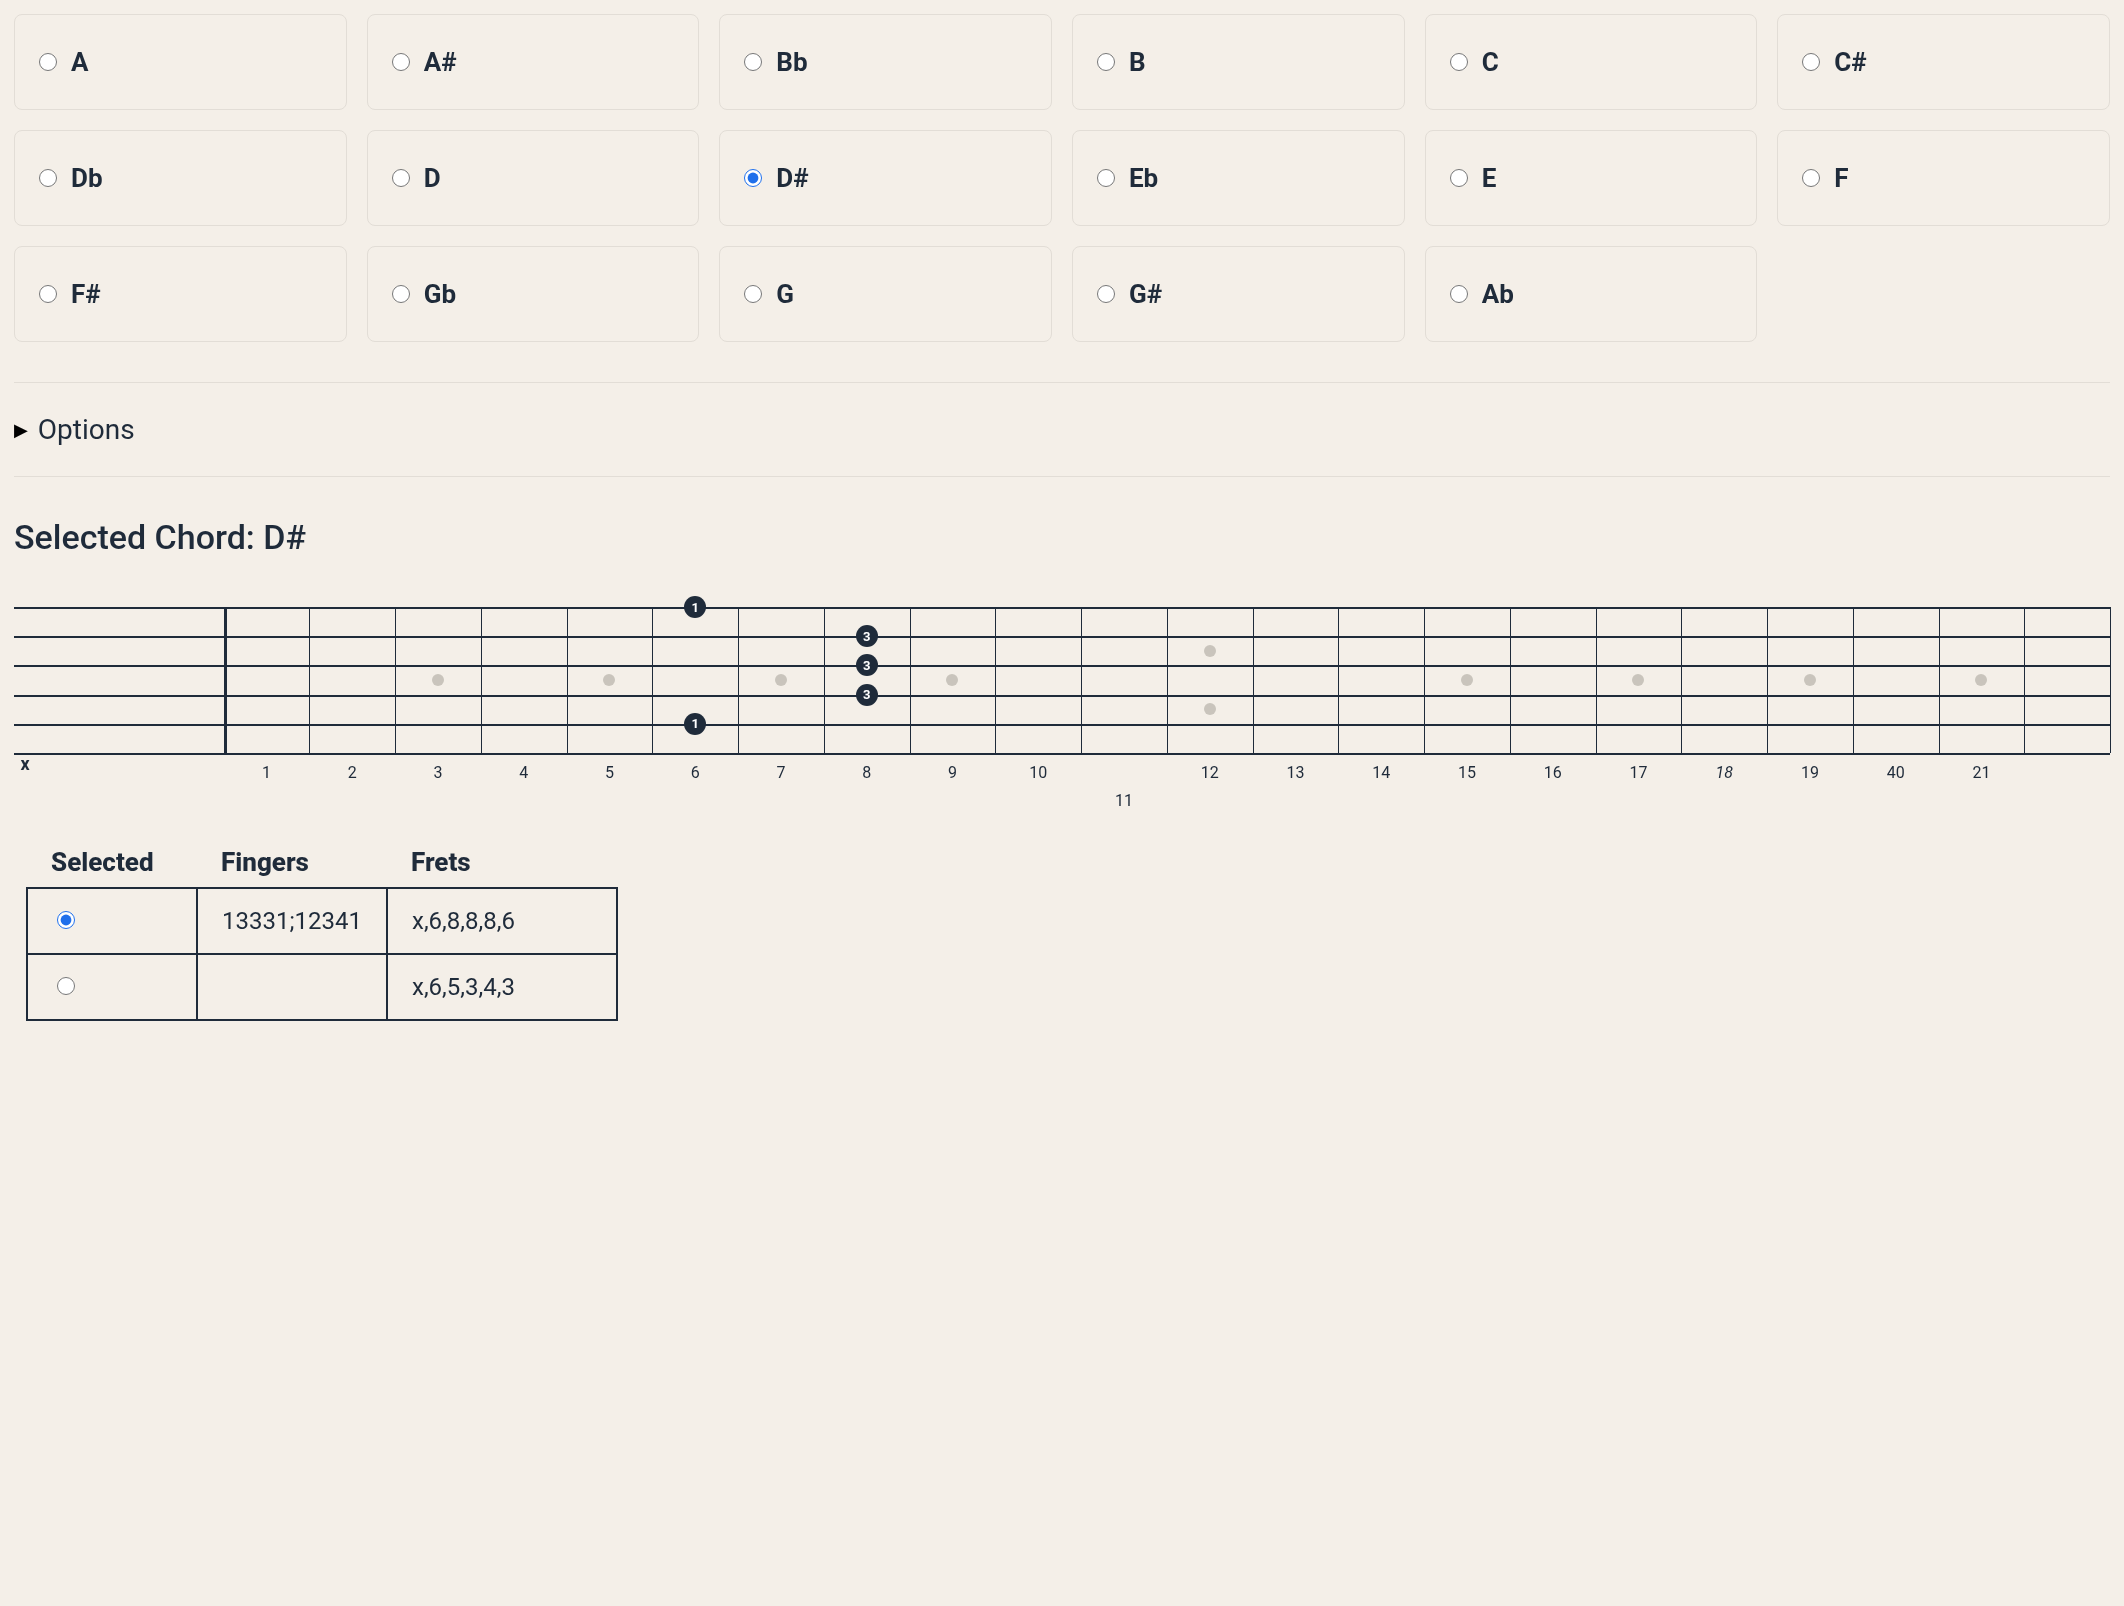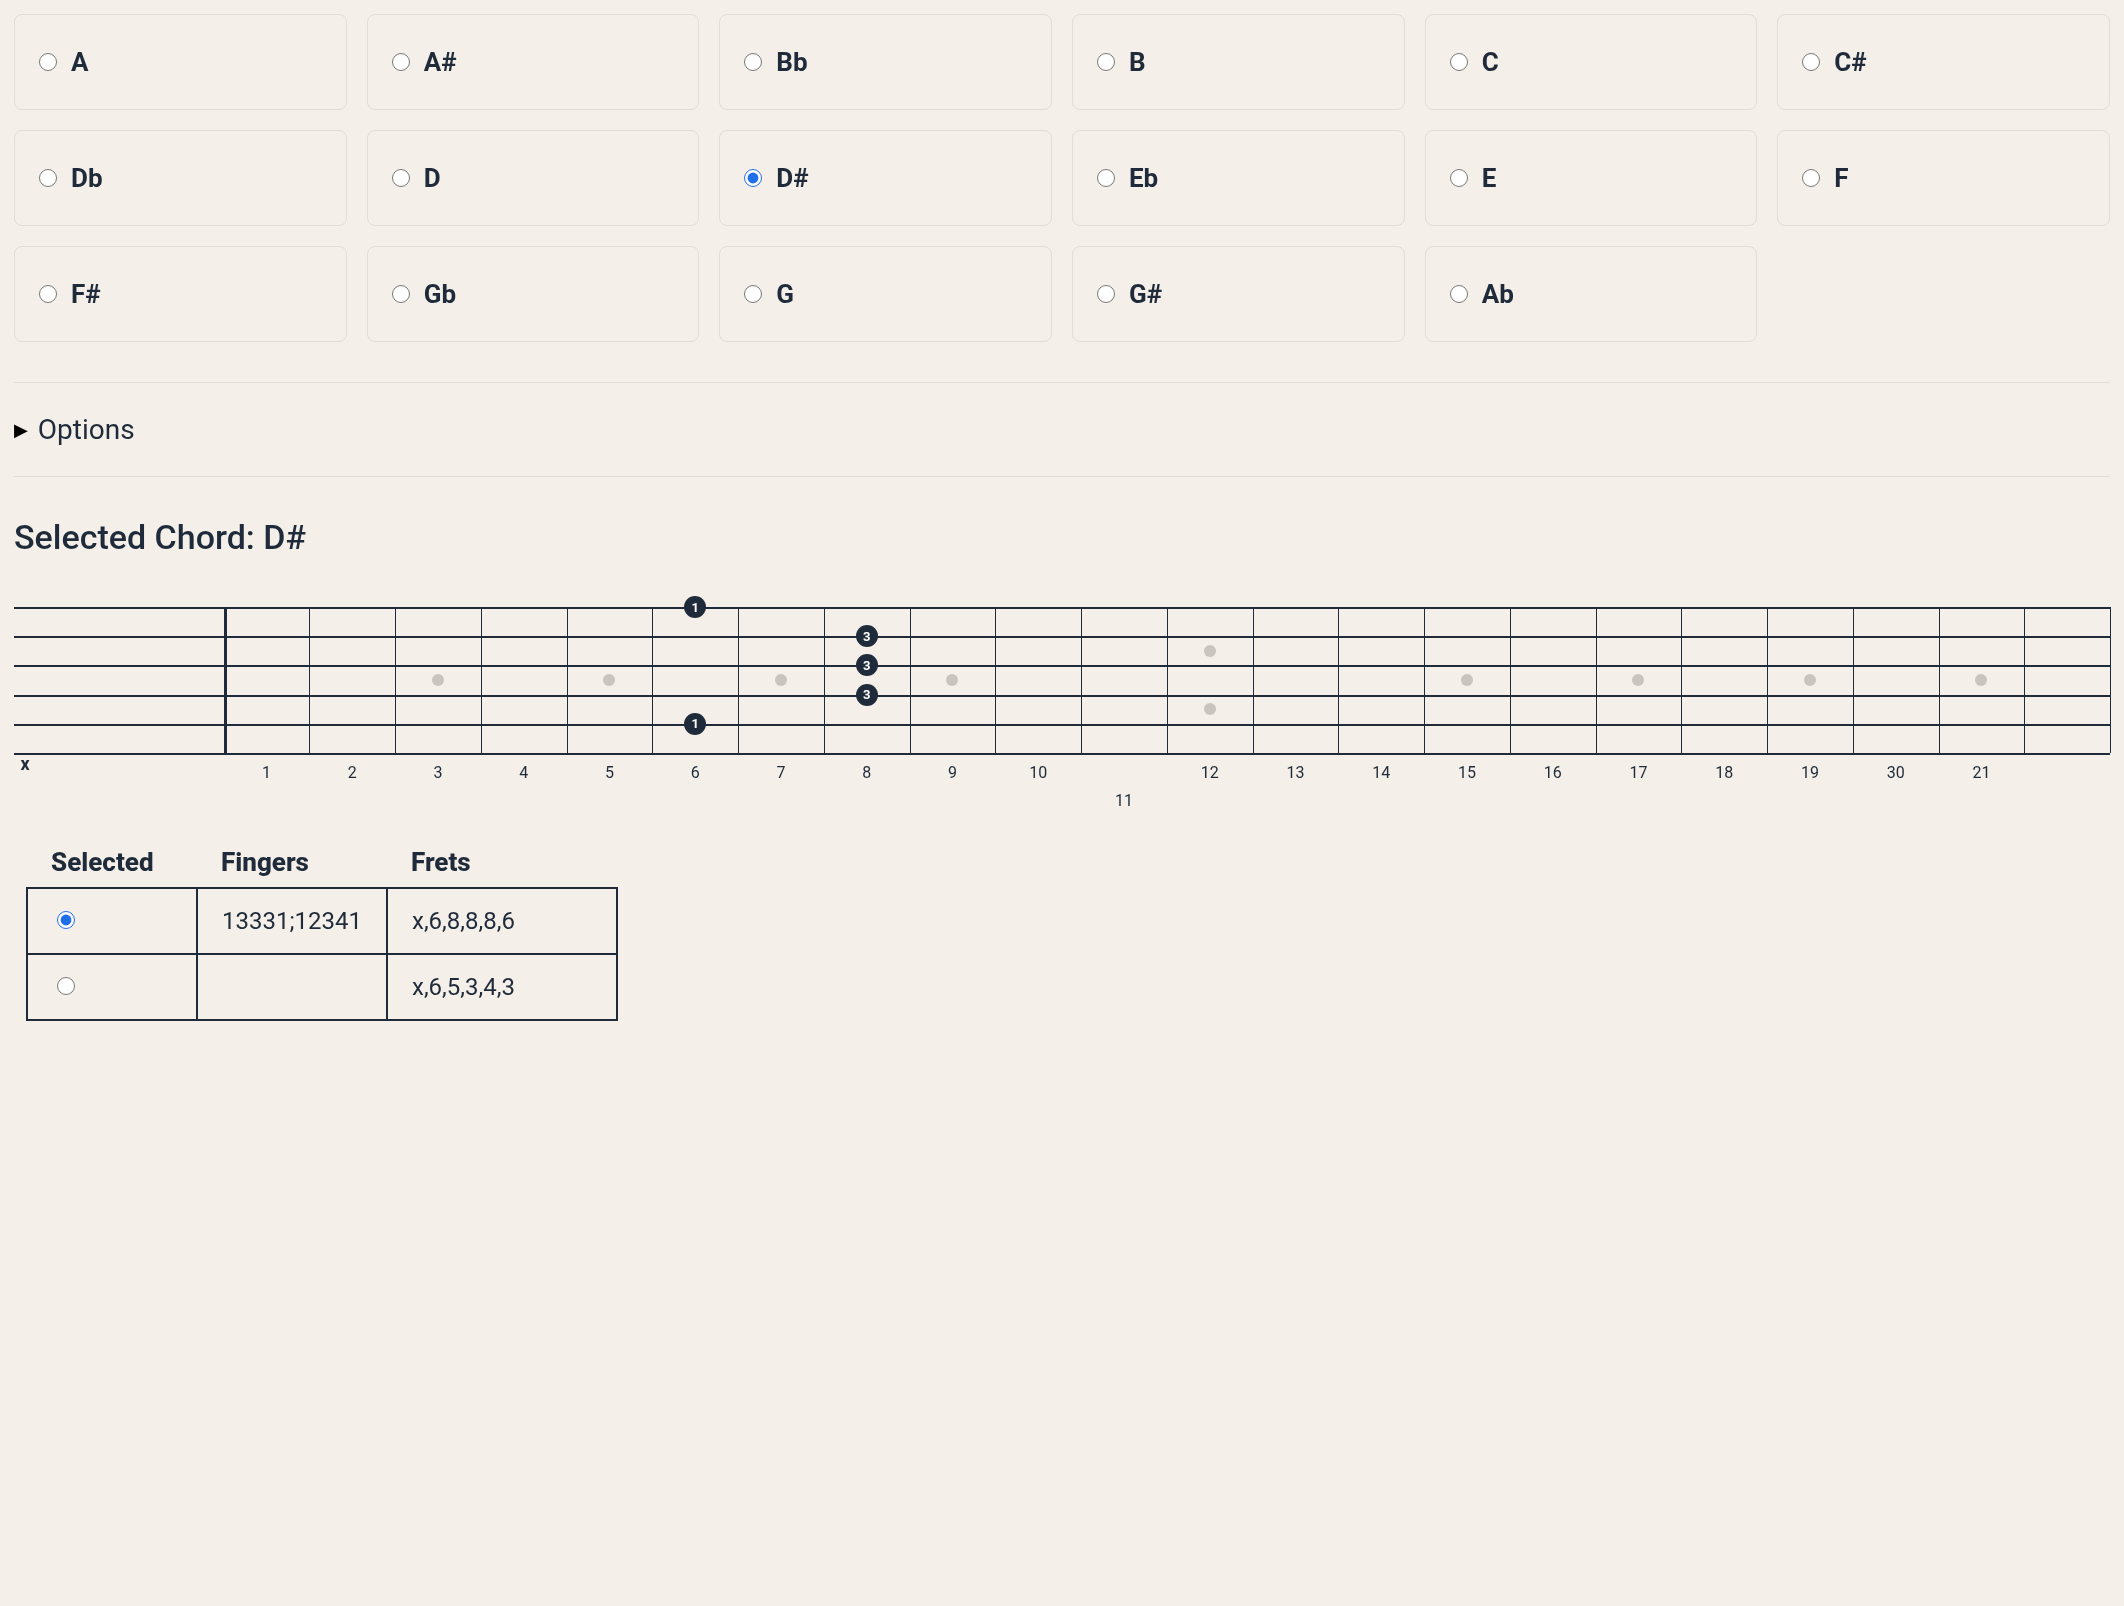--- a/index.html
+++ b/index.html
@@ -307,23 +307,23 @@
         <div class="fret-num" style="left: 40.6818%;">8</div>
         <div class="fret-num" style="left: 44.7727%;">9</div>
         <div class="fret-num" style="left: 48.8636%;">10</div>
         <div class="fret-num" style="left: 52.9545%; margin-top: 28px;">11</div>
         <div class="fret-num" style="left: 57.0455%;">12</div>
         <div class="fret-num" style="left: 61.1364%;">13</div>
         <div class="fret-num" style="left: 65.2273%;">14</div>
         <div class="fret-num" style="left: 69.3182%;">15</div>
         <div class="fret-num" style="left: 73.4091%;">16</div>
         <div class="fret-num" style="left: 77.5%;">17</div>
-        <div class="fret-num" style="left: 81.5909%;">18</div>
+        <div class="fret-num" style="left: 81.5909%; font-style: italic;">18</div>
         <div class="fret-num" style="left: 85.6818%;">19</div>
-        <div class="fret-num" style="left: 89.7727%;">30</div>
+        <div class="fret-num" style="left: 89.7727%;">40</div>
         <div class="fret-num" style="left: 93.8636%;">21</div>
       </div>
   </div>
 
   <table class="vtable">
     <thead>
       <tr>
         <th>Selected</th>
         <th>Fingers</th>
         <th>Frets</th>

